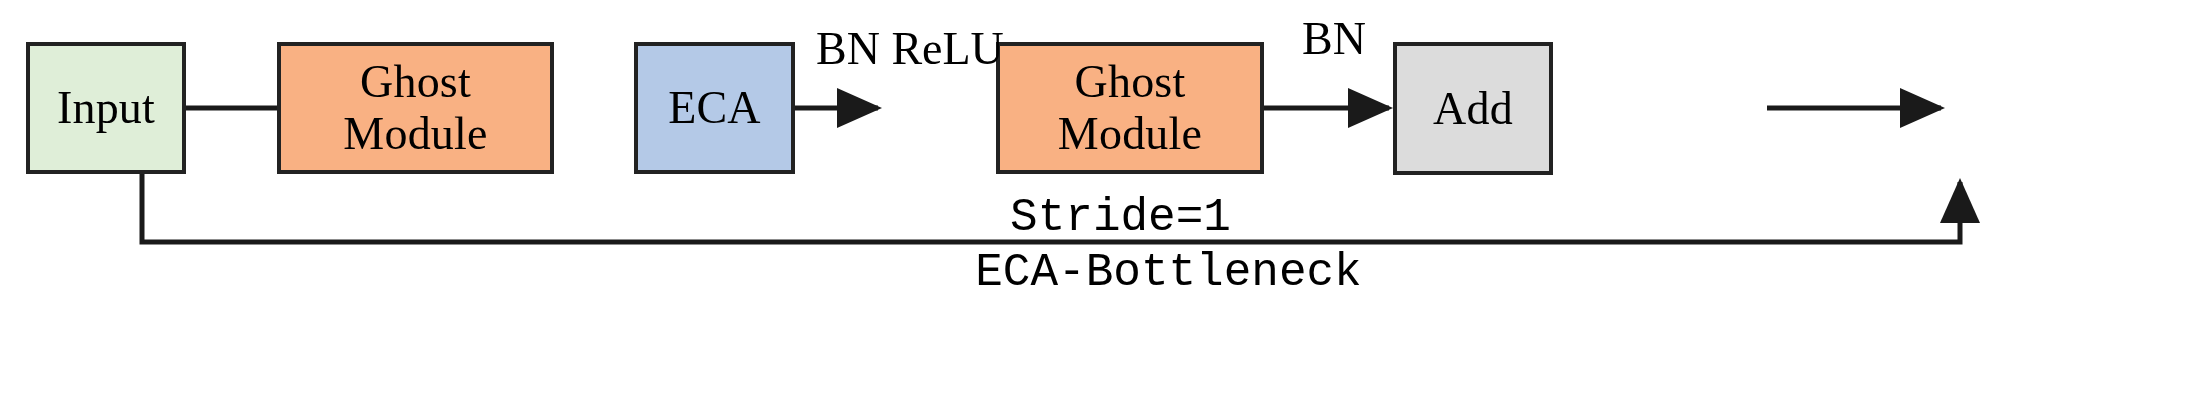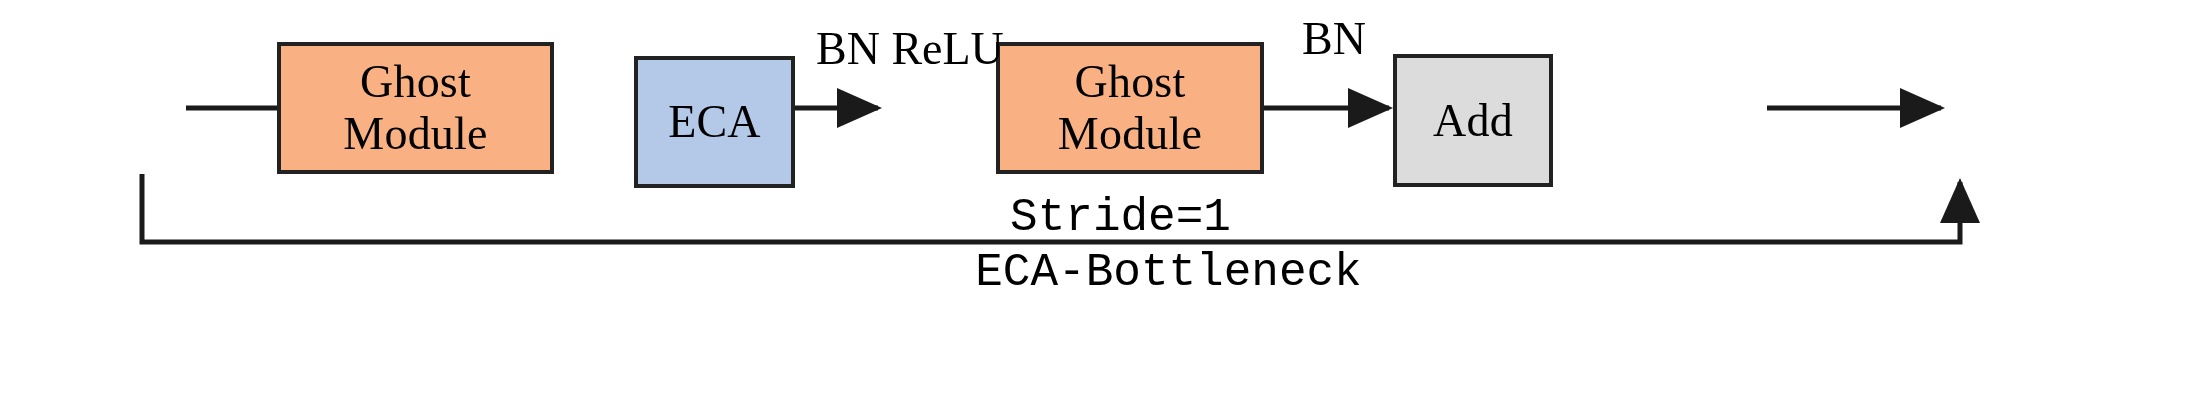--- a/index.html
+++ b/index.html
@@ -53,21 +53,21 @@
     text-align: center;
     font-family: Liberation Mono, monospace;
     font-size: 46px;
     color: #000000;
     white-space: nowrap;
     margin-left: 24px;
   }
   
   #node-input      { left: 26px;   top: 42px;  width: 160px; height: 132px; }
   #node-ghost-1    { left: 277px;  top: 42px;  width: 277px; height: 132px; }
-  #node-eca        { left: 634px;  top: 56px;  width: 161px; height: 132px; }
+  #node-eca        { left: 634px;  top: 42px;  width: 161px; height: 132px; }
   #node-ghost-2    { left: 996px;  top: 42px;  width: 268px; height: 132px; }
   #node-add        { left: 1393px; top: 42px;  width: 160px; height: 133px; }
 
   #label-bn-relu   { left: 816px;  top: 22px; }
   #label-bn        { left: 1302px; top: 12px; }
 
   #caption-stride  { left: 0;      top: 192px; }
   #caption-name    { left: 16px;      top: 247px; padding-left: 32px; }
 </style>
 </head>
@@ -86,36 +86,39 @@
 
     <line x1="770" y1="108" x2="878" y2="108" stroke="#1a1a1a" stroke-width="5" marker-end="url(#arrowhead)"></line>
 
     <line x1="1110" y1="108" x2="1389" y2="108" stroke="#1a1a1a" stroke-width="5" marker-end="url(#arrowhead)"></line>
 
     <line x1="1767" y1="108" x2="1941" y2="108" stroke="#1a1a1a" stroke-width="5" marker-end="url(#arrowhead)"></line>
 
     <polyline points="142,174 142,242 1960,242 1960,182" fill="none" stroke="#1a1a1a" stroke-width="5" marker-end="url(#arrowhead)"></polyline>
   </svg>
 
+  <div class="node-box" id="node-input" style="background:#dfeed8;">
+    <span class="node-label">Input</span>
+  </div>
 
   <div class="node-box" id="node-ghost-1" style="background:#f9b183;">
     <span class="node-label">Ghost
 Module</span>
   </div>
 
   <div class="node-box" id="node-eca" style="background:#b4c9e7;">
     <span class="node-label">ECA</span>
   </div>
 
   <div class="node-box" id="node-ghost-2" style="background:#f9b183;">
     <span class="node-label">Ghost
 Module</span>
   </div>
 
-  <div class="node-box" id="node-add" style="background:#dcdcdc;margin-top:12px;">
+  <div class="node-box" id="node-add" style="background:#dcdcdc;">
     <span class="node-label">Add</span>
   </div>
 
   <span class="edge-label" id="label-bn-relu">BN ReLU</span>
 
   <span class="edge-label" id="label-bn">BN</span>
 
   <div class="caption-line" id="caption-stride">Stride=1</div>
 
   <div class="caption-line" id="caption-name">ECA-Bottleneck</div>

